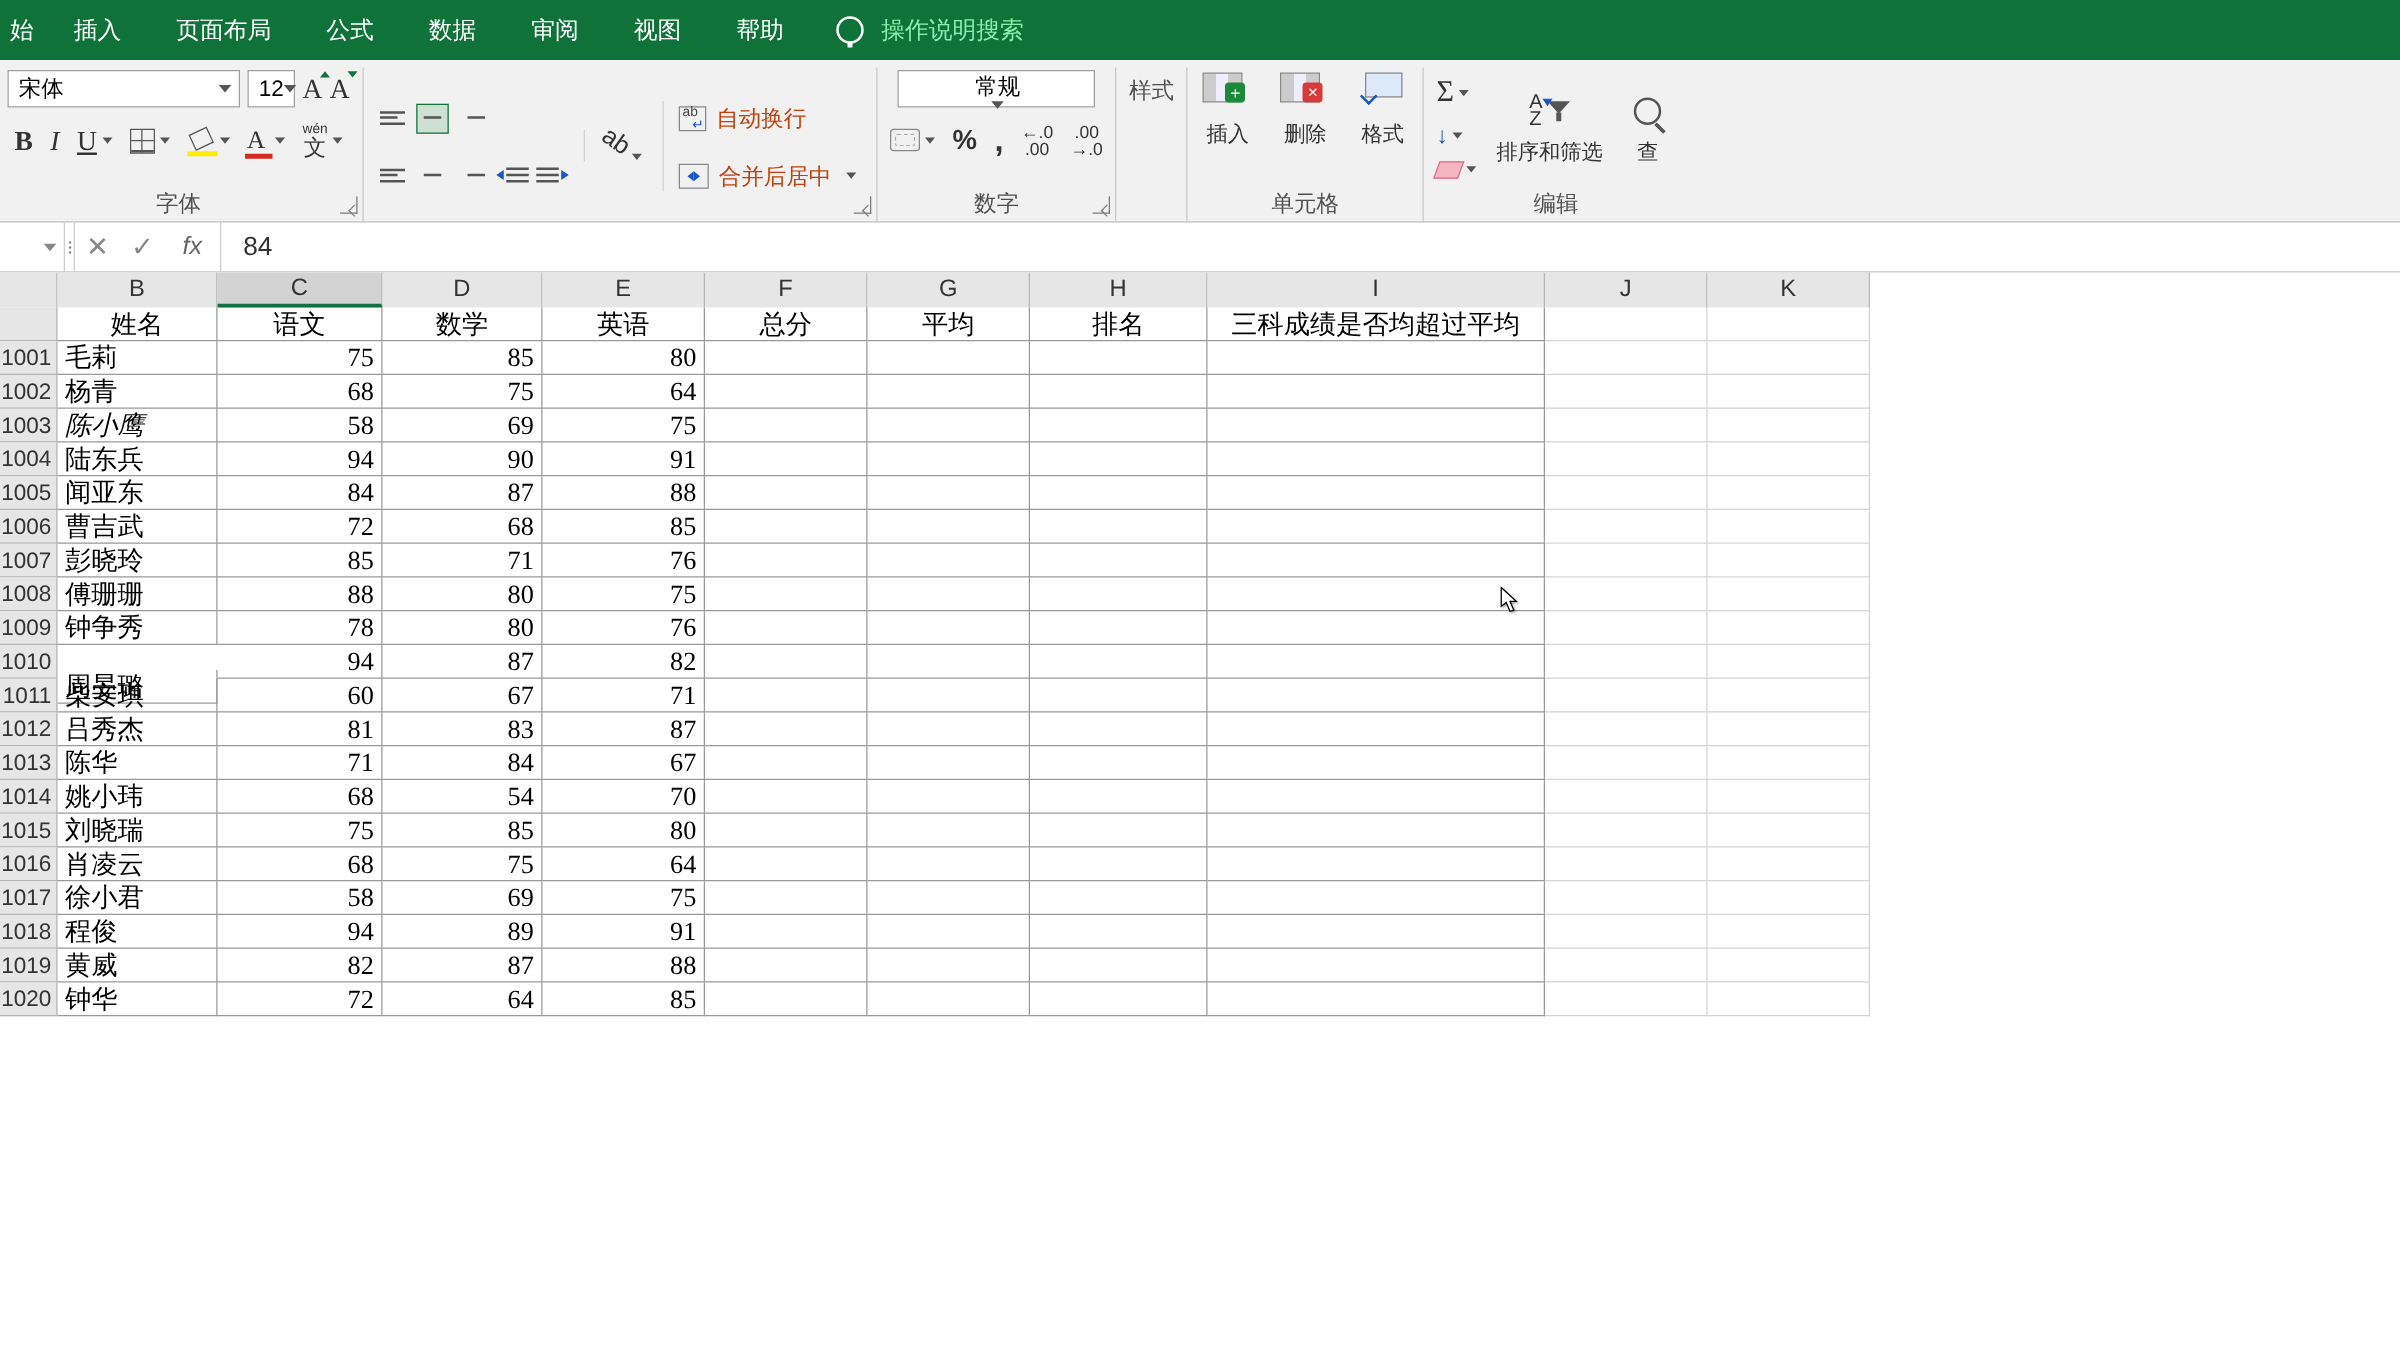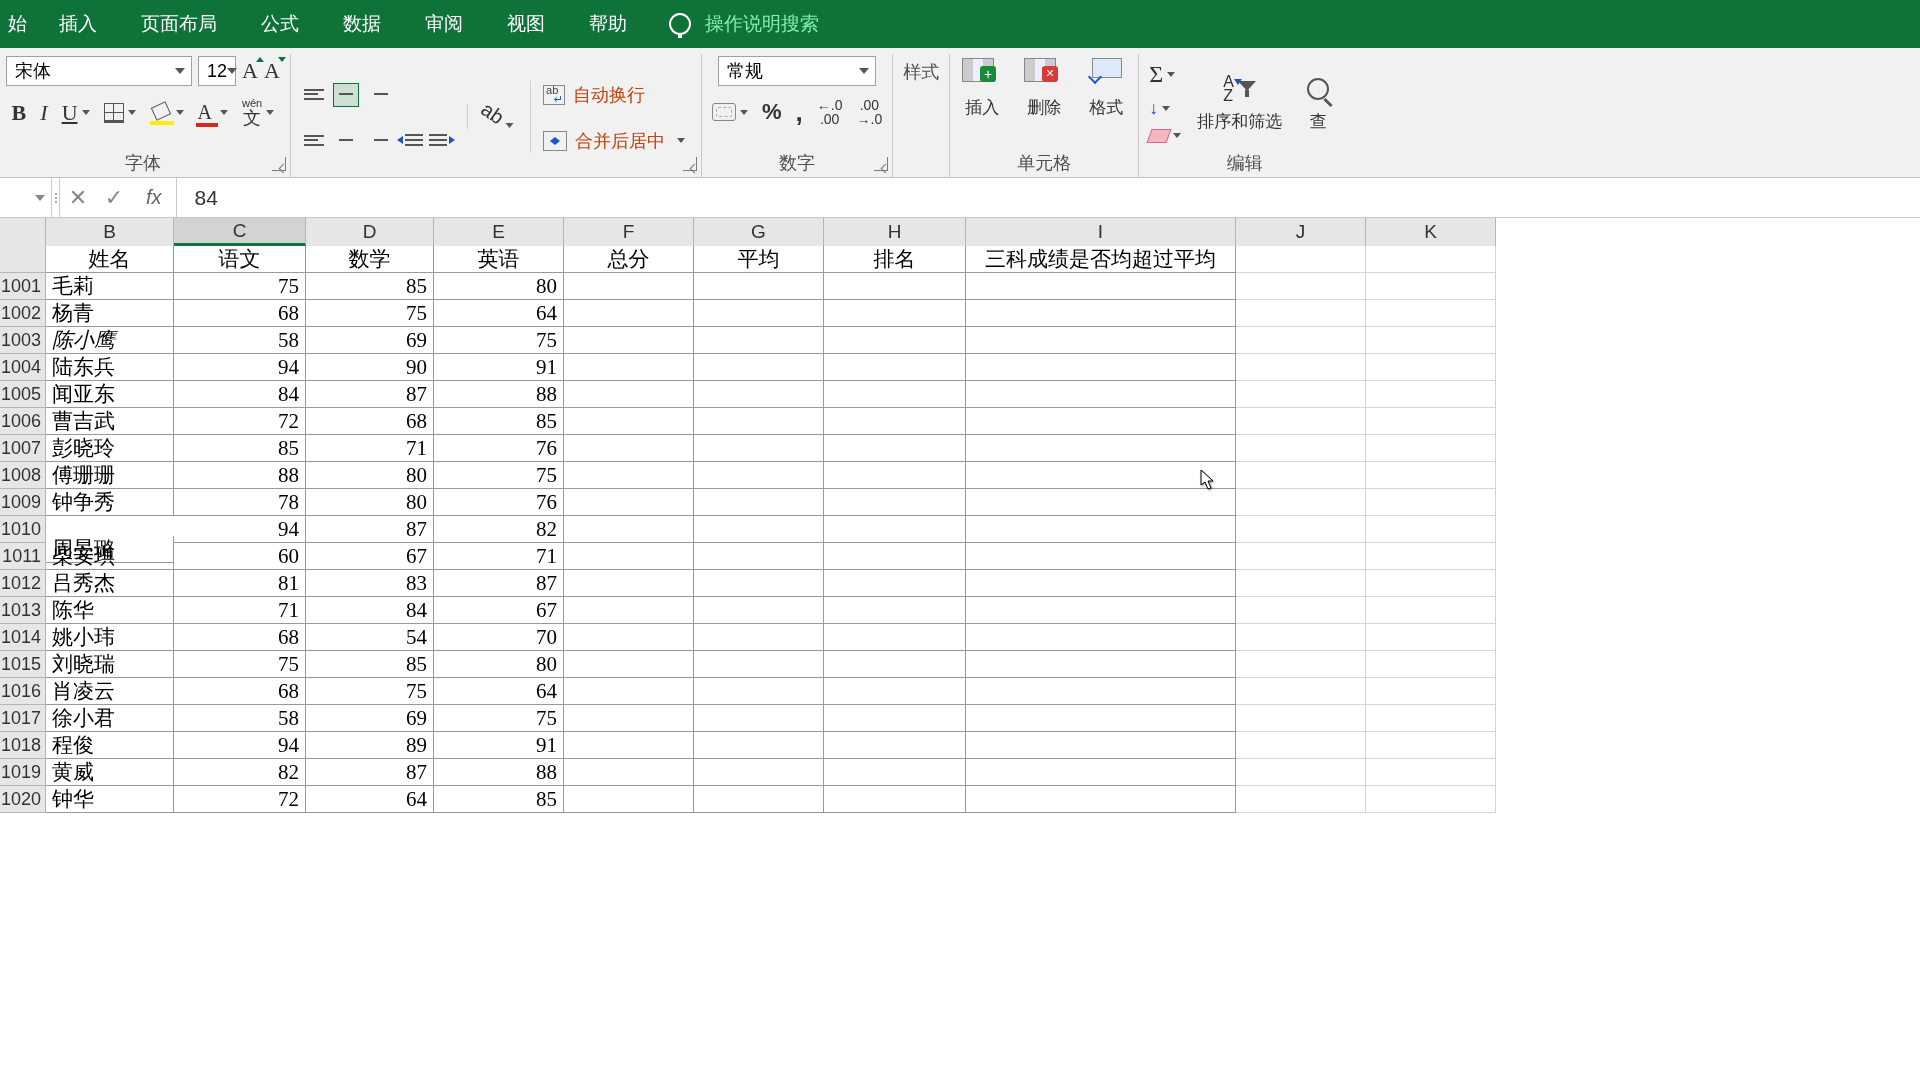--- a/index.html
+++ b/index.html
@@ -149,21 +149,21 @@
   .wrap-icon::before{content:"ab";position:absolute;top:-2px;left:2px;font-size:11px;color:#444;}
   .wrap-icon::after{content:"↵";position:absolute;bottom:-2px;right:1px;font-size:11px;color:#1a56c8;}
   .wrap-label{font-size:18px;color:#c2410c;}
   .merge-btn{display:flex;align-items:center;gap:8px;cursor:pointer;margin-top:10px;}
   .merge-icon{width:24px;height:20px;border:1px solid #888;display:flex;align-items:center;justify-content:center;}
   .merge-icon .arrl,.merge-icon .arrr{width:0;height:0;border-top:4px solid transparent;border-bottom:4px solid transparent;}
   .merge-icon .arrl{border-left:5px solid #1a56c8;}
   .merge-icon .arrr{border-right:5px solid #1a56c8;}
 
   
-  .num-select{background:#fff;border:1px solid #a0a0a0;height:30px;width:158px;display:flex;align-items:center;justify-content:space-between;padding:0 6px 0 8px;font-size:18px;}
+  .num-select{background:#fff;border:1px solid #a0a0a0;height:30px;width:158px;display:flex;align-items:center;justify-content:space-between;padding:0 6px 0 8px;font-size:18px;flex-direction:column;}
   .num-row2{display:flex;gap:14px;margin-top:12px;align-items:center;}
   .acct-icon{width:24px;height:18px;border:1px solid #888;border-radius:3px;position:relative;}
   .acct-icon::before{content:"";position:absolute;inset:3px;border:1px dashed #aaa;border-radius:2px;}
   .pct-icon{font-size:22px;font-weight:600;color:#333;}
   .comma-icon{font-size:26px;font-weight:900;color:#333;line-height:12px;}
   .dec-icon{font-size:14px;color:#333;display:flex;flex-direction:column;align-items:center;line-height:1;}
 
   
   .styles-body{display:flex;gap:18px;align-items:flex-start;}
   .vbtn{display:flex;flex-direction:column;align-items:center;gap:4px;cursor:pointer;}

